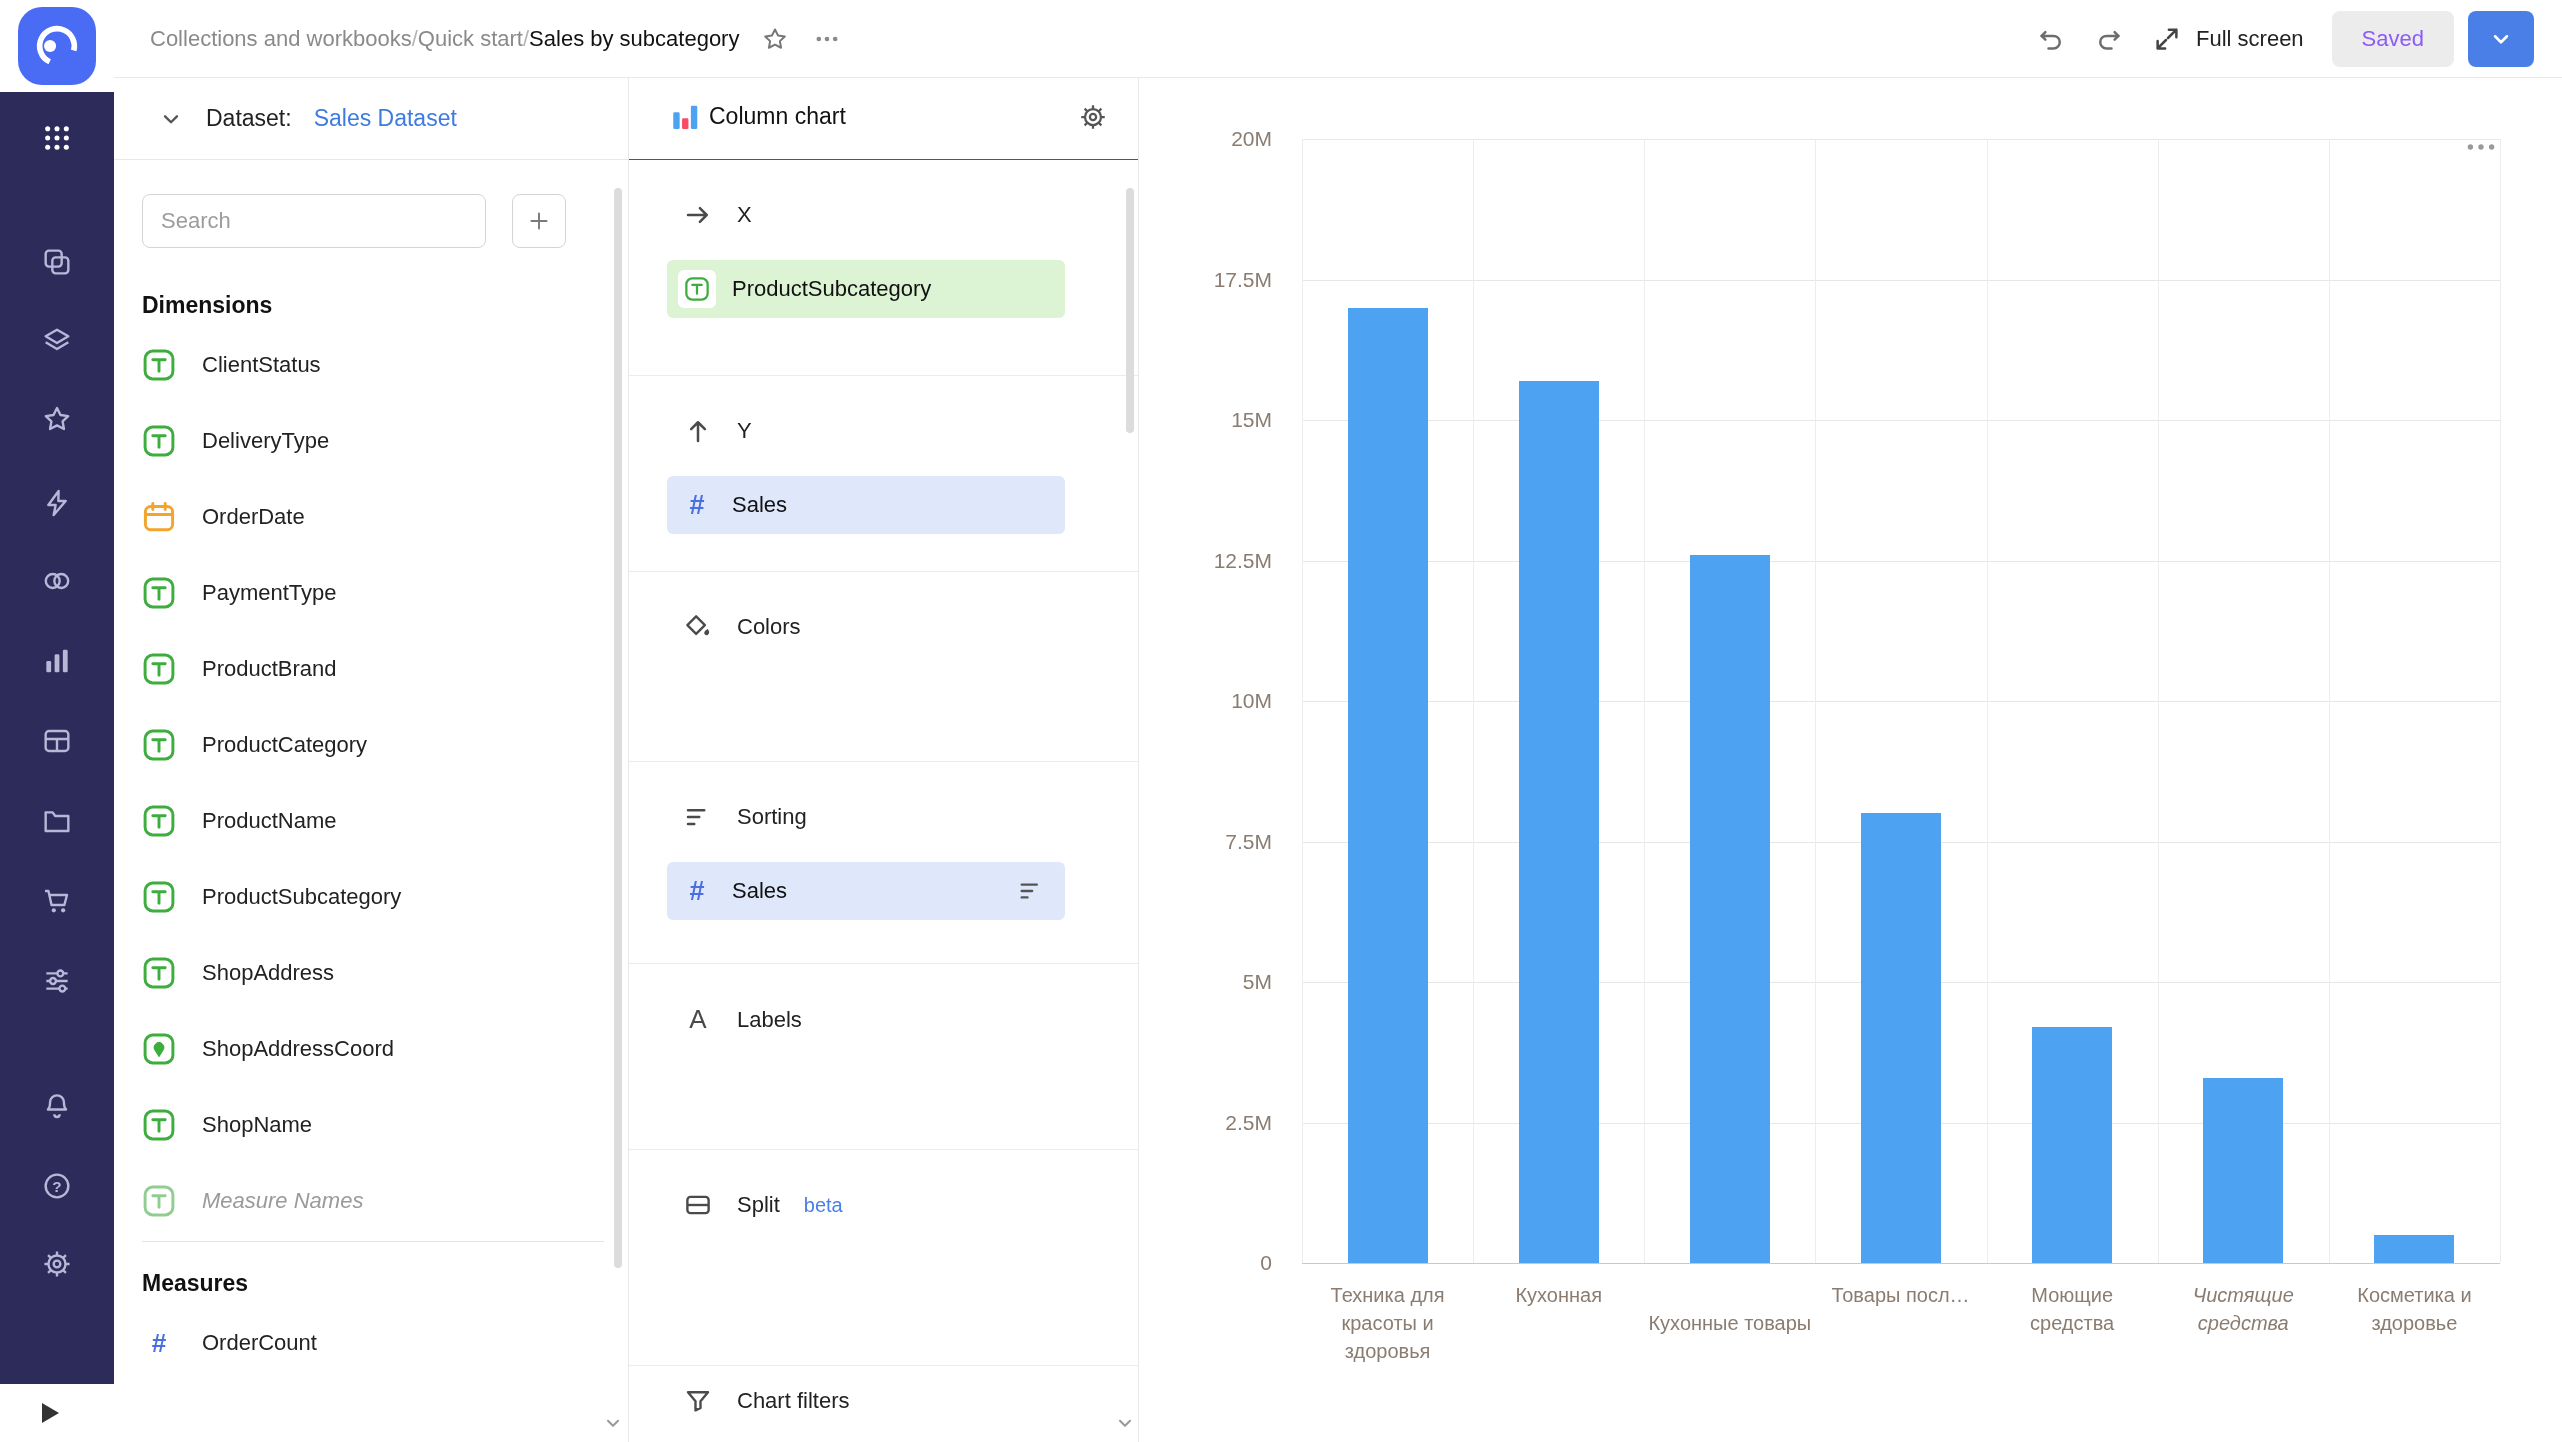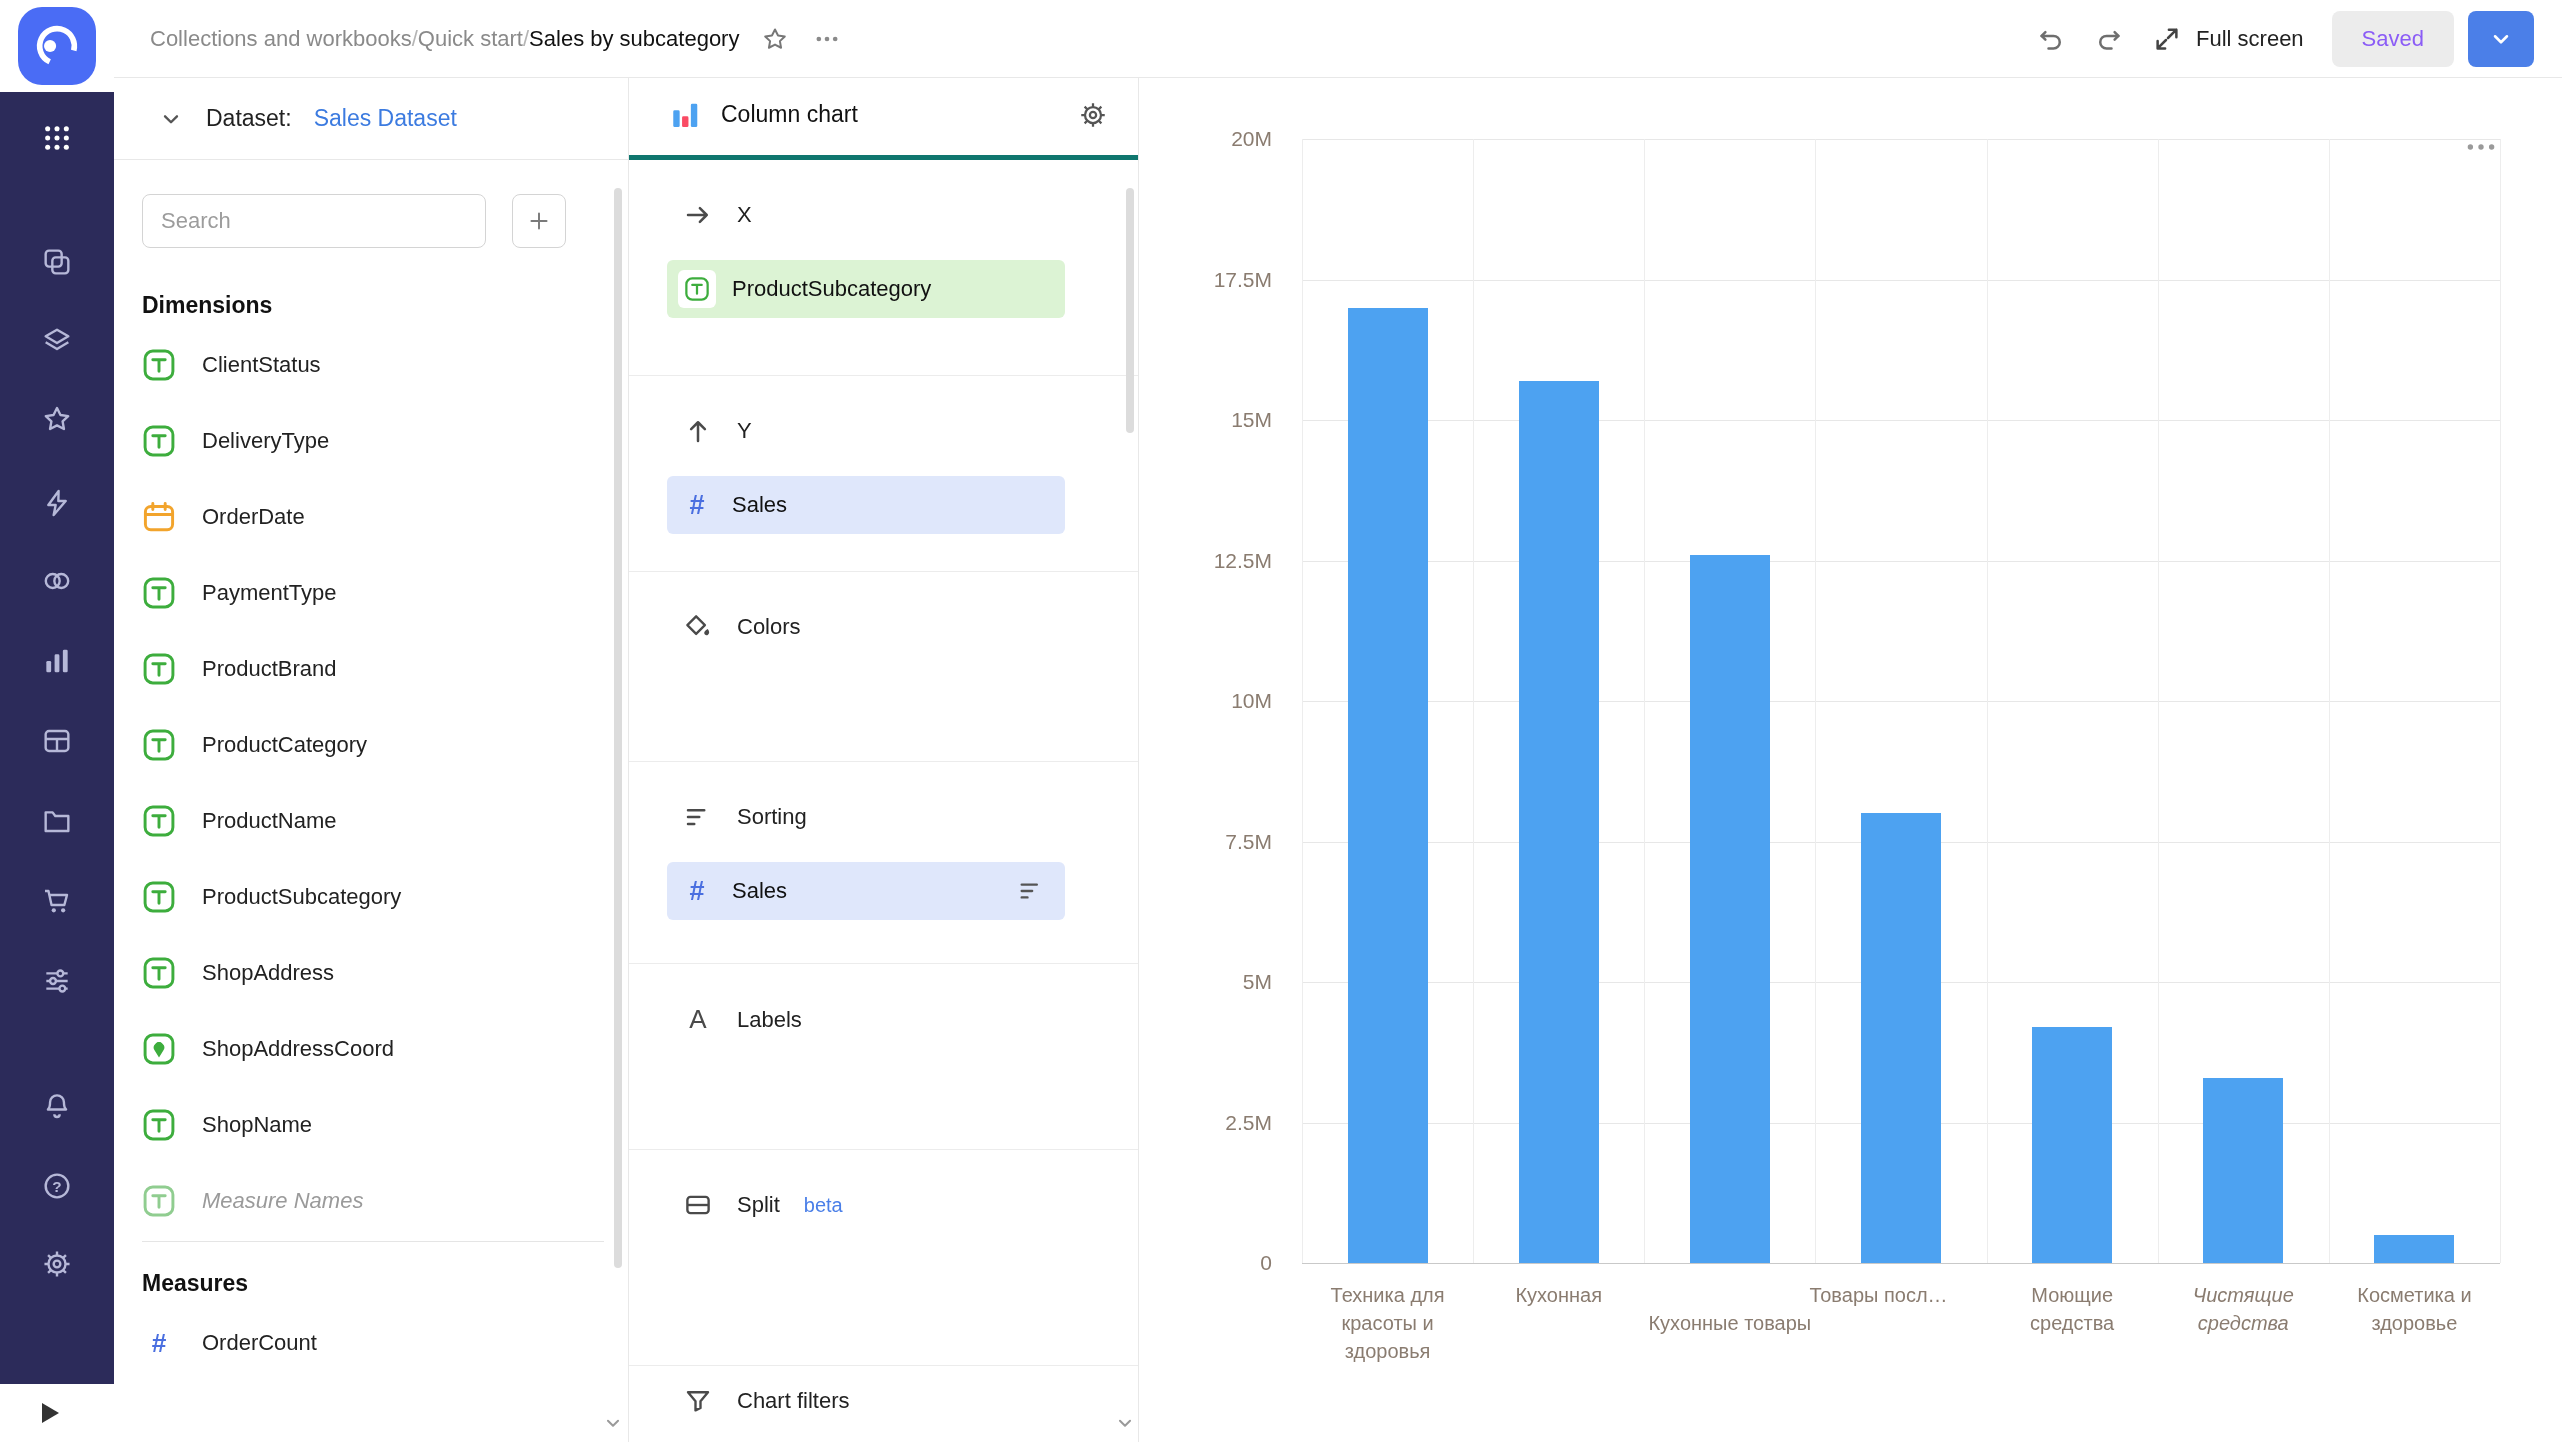--- a/index.html
+++ b/index.html
@@ -68,22 +68,22 @@
   .field-row.faded .field-name{font-style:italic;color:#9a9a9a}
   .measures-block{border-top:1px solid #e5e5e5;margin-top:2px;padding-top:2px}
   .measures-block .section-title{margin-top:26px}
   .v-scroll{position:absolute;width:8px;border-radius:4px;background:#dcdcdc;cursor:pointer}
   .scroll-chevron{position:absolute;color:#9a9a9a;cursor:pointer}
   .scroll-chevron svg{width:22px;height:22px}
 
   
   .config-panel{position:absolute;left:629px;top:78px;width:510px;height:1364px;background:#fff;
                 border-right:1px solid #e8e8e8;display:flex;flex-direction:column;overflow:hidden}
-  .cfg-header{height:82px;flex:none;border-bottom:5px solid #0f766e;display:flex;align-items:center;
-              gap:20px;padding:0 30px 4px 40px;font-size:23px;color:#111}
+  .cfg-header{height:82px;flex:none;border-bottom:1px solid #0f766e;display:flex;align-items:center;
+              gap:8px;padding:0 30px 4px 40px;font-size:23px;color:#111}
   .cfg-header .type-ico svg{width:32px;height:32px}
   .cfg-gear{margin-left:auto;color:#555;cursor:pointer}
   .cfg-gear svg{width:30px;height:30px}
   .cfg-section{flex:none;border-bottom:1px solid #ececec;padding:40px 36px 0 38px;position:relative}
   .sec-x{height:216px}.sec-y{height:196px}.sec-colors{height:190px}.sec-sorting{height:202px}
   .sec-labels{height:186px}.sec-split{height:216px}
   .sec-filters{height:76px;border-bottom:none;padding-top:20px}
   .cfg-head{display:flex;align-items:center;gap:24px;padding-left:16px;font-size:22px;color:#222}
   .cfg-head .s-ico{color:#4a4a4a;width:30px;height:30px;display:flex;align-items:center;justify-content:center}
   .cfg-head .s-ico svg{width:30px;height:30px}
@@ -589,21 +589,21 @@
         <div class="gl-v" style="left: 855.714px;"></div>
         <div class="gl-v" style="left: 1026.86px;"></div>
         <div class="gl-v" style="left: 1198px;"></div>
         <div class="bar" style="left: 45.5714px; height: 955px; background: rgb(77, 162, 241);"></div>
         <div class="xcat" style="left: 0px; width: 171.143px;">Техника для красоты и здоровья</div>
         <div class="bar" style="left: 216.714px; height: 882px; background: rgb(77, 162, 241);"></div>
         <div class="xcat" style="left: 171.143px; width: 171.143px;">Кухонная</div>
         <div class="bar" style="left: 387.857px; height: 708px; background: rgb(77, 162, 241);"></div>
         <div class="xcat" style="left: 342.286px; width: 171.143px; margin-top: 28px;">Кухонные товары</div>
         <div class="bar" style="left: 559px; height: 450px; background: rgb(77, 162, 241);"></div>
-        <div class="xcat" style="left: 491px; width: 171.143px; text-align: center;">Товары посл…</div>
+        <div class="xcat" style="left: 513px; width: 171.143px; text-align: center;">Товары посл…</div>
         <div class="bar" style="left: 730.143px; height: 236px; background: rgb(77, 162, 241);"></div>
         <div class="xcat" style="left: 684.571px; width: 171.143px;">Моющие средства</div>
         <div class="bar" style="left: 901.286px; height: 185px; background: rgb(77, 162, 241);"></div>
         <div class="xcat" style="left: 855.714px; width: 171.143px; font-style: italic;">Чистящие средства</div>
         <div class="bar" style="left: 1072.43px; height: 28px; background: rgb(77, 162, 241);"></div>
         <div class="xcat" style="left: 1026.86px; width: 171.143px;">Косметика и здоровье</div>
       </div>
   </section>
 
 </div>

